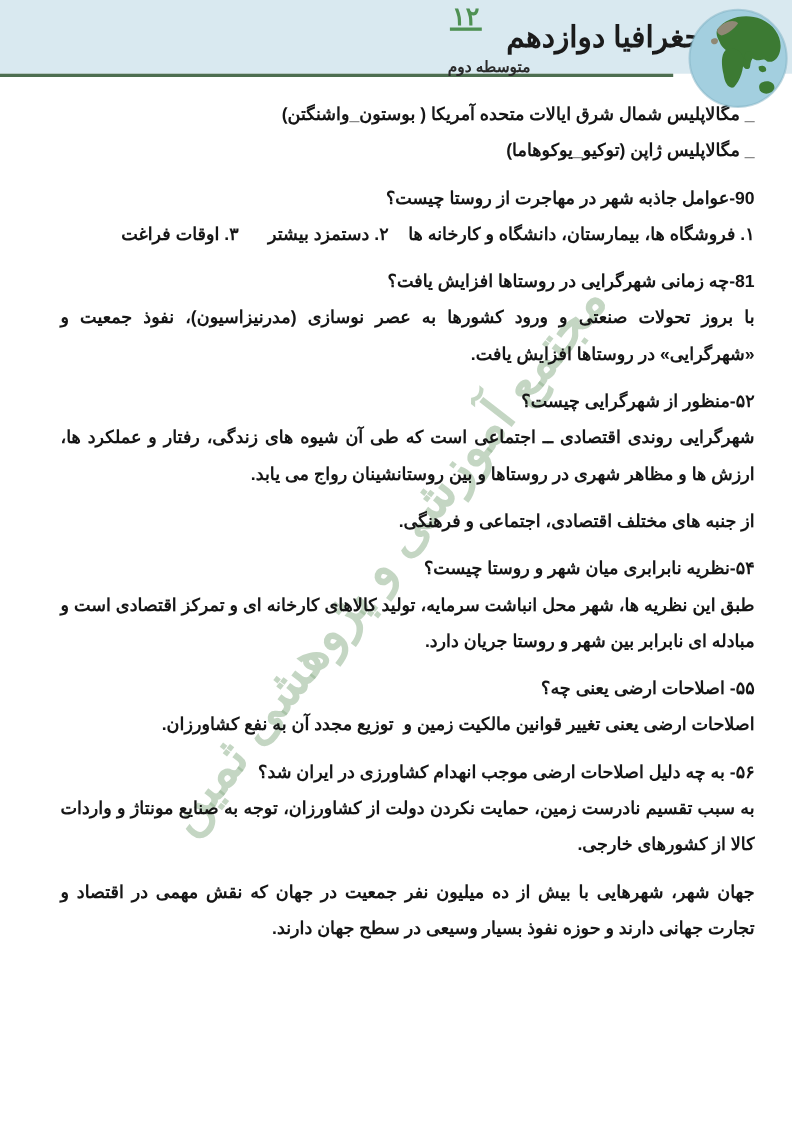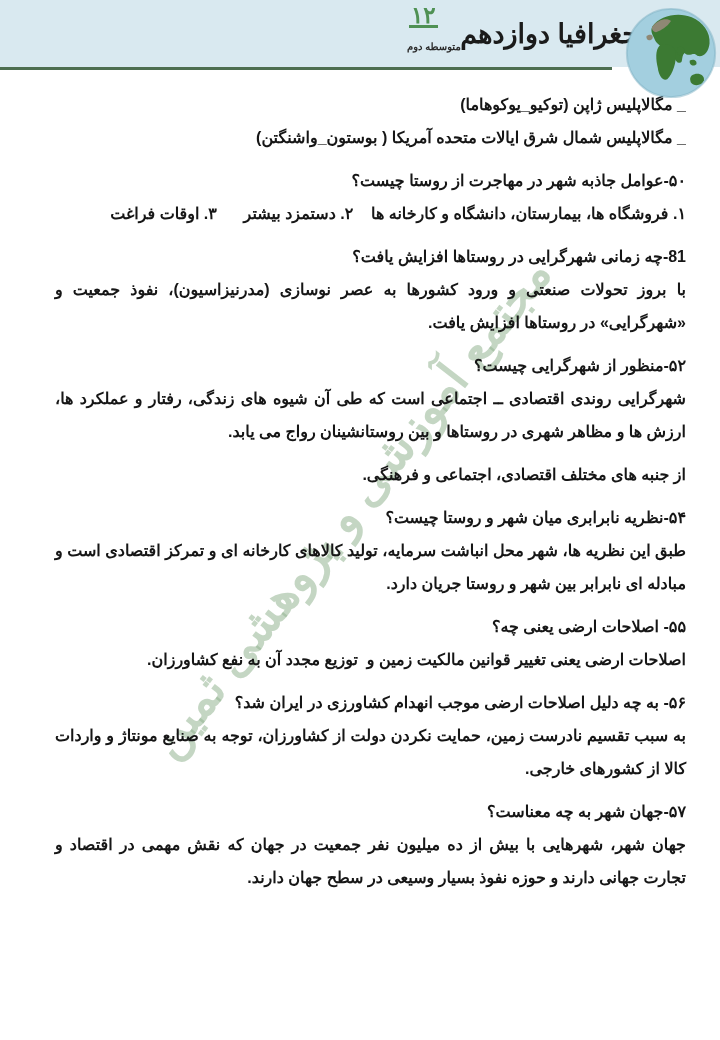--- a/index.html
+++ b/index.html
@@ -7,21 +7,21 @@
     position:relative;width:720px;height:907px;background:#ffffff;overflow:hidden;
     font-family:Liberation Sans, sans-serif;
     padding-left:16px;
   }
   
   .top-band{position:absolute;top:0;left:0;width:720px;height:67px;background:#d9e9f0;}
   .top-rule{position:absolute;top:67px;left:0;width:612px;height:3px;background:#4d6e50;}
   .logo{position:absolute;top:19px;right:97px;direction:rtl;z-index:3;width:236px;text-align:right;}
   .logo-title{font-size:27px;font-weight:bold;color:#1b1b1b;letter-spacing:0px;line-height:30px;}
   .logo-grade{position:absolute;left:6px;top:-14px;color:#4f9154;font-size:23px;font-weight:bold;border-bottom:3px solid #4f9154;padding:0 2px;line-height:20px;}
-  .logo-sub{position:absolute;left:4px;top:22px;font-size:10px;font-weight:bold;color:#2a2a2a;}
+  .logo-sub{position:absolute;left:4px;top:33px;font-size:14px;font-weight:bold;color:#2a2a2a;}
   .globe{position:absolute;top:6px;left:624px;width:94px;height:94px;z-index:4;}
   
   .watermark{
     position:absolute;top:480px;left:-10px;width:720px;text-align:center;
     direction:rtl;white-space:nowrap;font-size:47px;font-weight:bold;
     color:rgba(147,181,146,0.55);transform:rotate(-52deg);z-index:1;letter-spacing:1px;
   }
   
   .content{
     position:absolute;top:88px;right:50px;left:55px;z-index:2;
@@ -66,26 +66,26 @@
 
     <path fill="#8f8874" d="M30,22 C36,14 46,12 50,16 C46,22 40,26 34,28 C31,27 29,25 30,22 Z"></path>
     <path fill="#8f8874" d="M24,32 C28,29 32,31 30,35 C27,38 23,36 24,32 Z"></path>
   </svg>
 
   <div class="watermark">مجتمع آموزشی و پژوهشی ثمین</div>
 
   <div class="content">
 
     <section class="qa">
+      <p>_ مگالاپلیس شمال شرق ایالات متحده آمریکا ( بوستون_واشنگتن)</p>
       <p>_ مگالاپلیس ژاپن (توکیو_یوکوهاما)</p>
-      <p>_ مگالاپلیس شمال شرق ایالات متحده آمریکا ( بوستون_واشنگتن)</p>
     </section>
 
     <section class="qa">
-      <p>۵۰-عوامل جاذبه شهر در مهاجرت از روستا چیست؟</p>
+      <p>90-عوامل جاذبه شهر در مهاجرت از روستا چیست؟</p>
       <p>۱. فروشگاه ها، بیمارستان، دانشگاه و کارخانه ها    ۲. دستمزد بیشتر      ۳. اوقات فراغت</p>
     </section>
 
     <section class="qa">
       <p>81-چه زمانی شهرگرایی در روستاها افزایش یافت؟</p>
       <p>با بروز تحولات صنعتی و ورود کشورها به عصر نوسازی (مدرنیزاسیون)، نفوذ جمعیت و «شهرگرایی» در روستاها افزایش یافت.</p>
     </section>
 
     <section class="qa">
       <p>۵۲-منظور از شهرگرایی چیست؟</p>
@@ -105,21 +105,20 @@
       <p>۵۵- اصلاحات ارضی یعنی چه؟</p>
       <p>اصلاحات ارضی یعنی تغییر قوانین مالکیت زمین و  توزیع مجدد آن به نفع کشاورزان.</p>
     </section>
 
     <section class="qa">
       <p>۵۶- به چه دلیل اصلاحات ارضی موجب انهدام کشاورزی در ایران شد؟</p>
       <p>به سبب تقسیم نادرست زمین، حمایت نکردن دولت از کشاورزان، توجه به صنایع مونتاژ و واردات کالا از کشورهای خارجی.</p>
     </section>
 
     <section class="qa">
-      <p>۵۷-جهان شهر به چه معناست؟</p>
       <p>جهان شهر، شهرهایی با بیش از ده میلیون نفر جمعیت در جهان که نقش مهمی در اقتصاد و تجارت جهانی دارند و حوزه نفوذ بسیار وسیعی در سطح جهان دارند.</p>
     </section>
 
   </div>
 
   <div class="bottom-band"></div>
   <div class="bottom-rule"></div>
 
   <svg class="map" viewBox="0 0 206 118">
     <defs>

